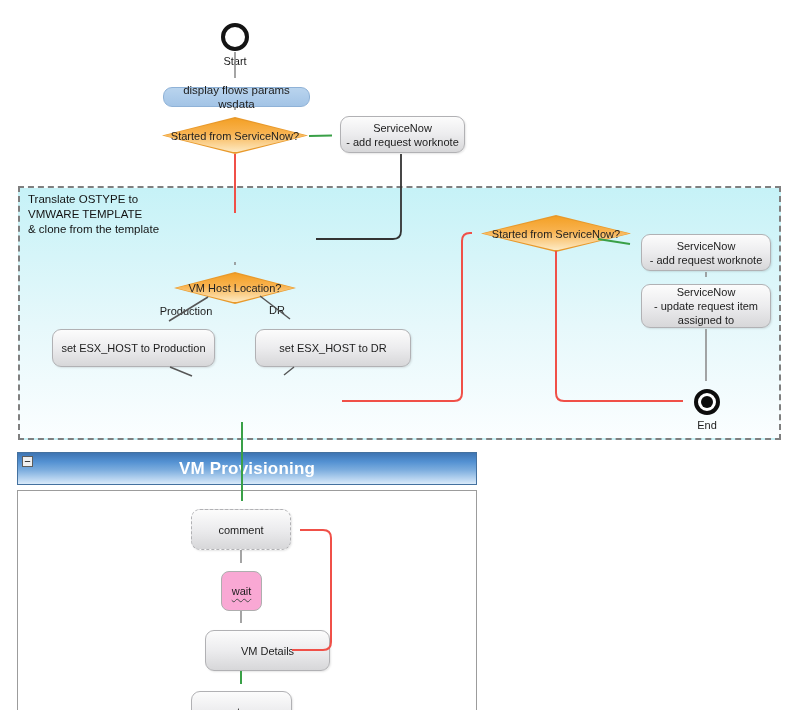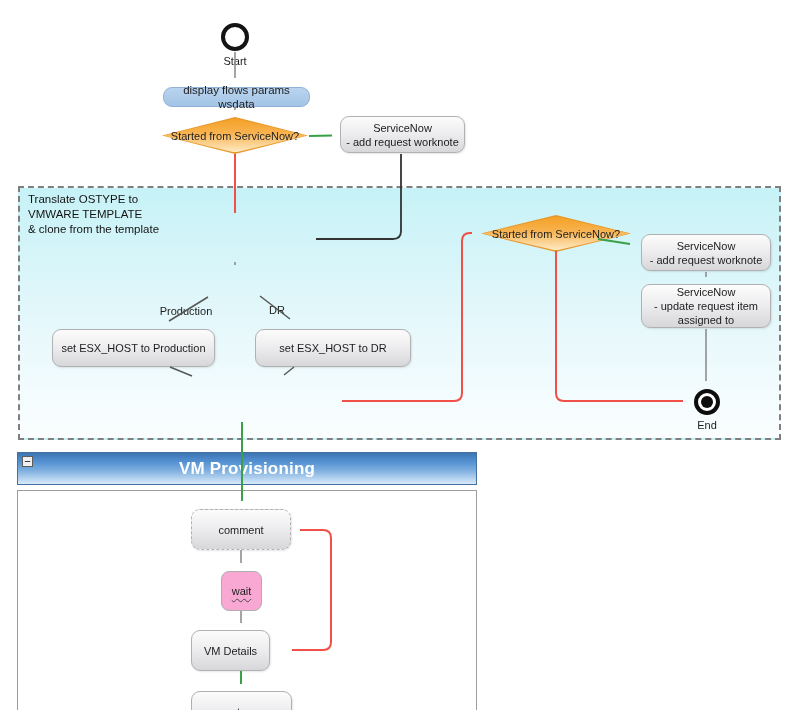--- a/index.html
+++ b/index.html
@@ -135,20 +135,25 @@
     <div class="shape-fill"></div>
     <span class="dlabel">Started from ServiceNow?</span>
   </div>
 
   <div class="node box" style="left:340px; top:116px; width:125px; height:37px;">
     <span>ServiceNow
 - add request worknote</span>
   </div>
 
 
+  <div class="diamond" style="left:174px; top:272px; width:122px; height:32px;">
+    <div class="shape-border"></div>
+    <div class="shape-fill"></div>
+    <span class="dlabel">VM Host Location?</span>
+  </div>
 
   <div class="branch-label" style="left:150px; top:305px; width:72px;">Production</div>
   <div class="branch-label" style="left:262px; top:304px; width:30px;">DR</div>
 
   <div class="node box" style="left:52px; top:329px; width:163px; height:38px;">
     <span>set ESX_HOST to Production</span>
   </div>
   <div class="node box" style="left:255px; top:329px; width:156px; height:38px;">
     <span>set ESX_HOST to DR</span>
   </div>
@@ -175,21 +180,21 @@
     <div class="dot"></div>
   </div>
   <div class="terminal-label" style="left:682px; top:419px; width:50px;">End</div>
 
   <div class="node box dashed" style="left:191px; top:509px; width:100px; height:41px;">
     <span>comment</span>
   </div>
   <div class="node plain-box" style="left:221px; top:571px; width:41px; height:40px;">
     <span class="wait-label">wait</span>
   </div>
-  <div class="node box" style="left:191px; top:630px; width:79px; height:41px;justify-content:center;">
+  <div class="node box" style="left:205px; top:630px; width:125px; height:41px;justify-content:center;">
     <span>VM Details</span>
   </div>
   <div class="node box" style="left:191px; top:691px; width:101px; height:41px;">
     <span>set vm</span>
   </div>
 
   <svg class="edges" width="806" height="710" viewBox="0 0 806 710">
     <defs>
       <marker id="ah-gray" markerUnits="userSpaceOnUse" markerWidth="9" markerHeight="8" refX="1.5" refY="4" orient="auto">
           <path d="M0 0 L9 4 L0 8 Z" fill="#5f5f5f"></path>

